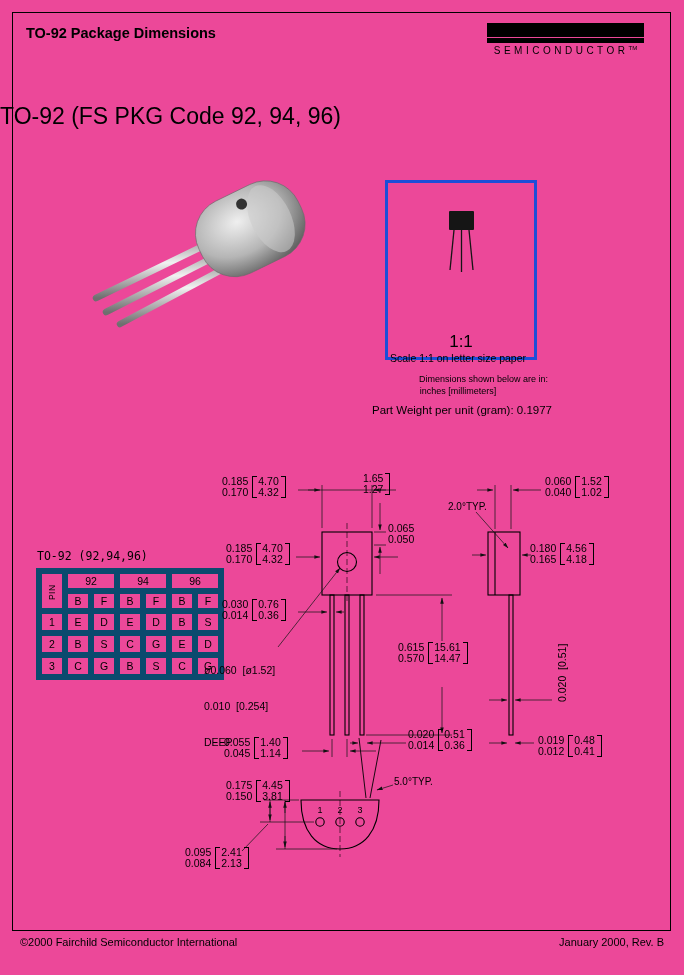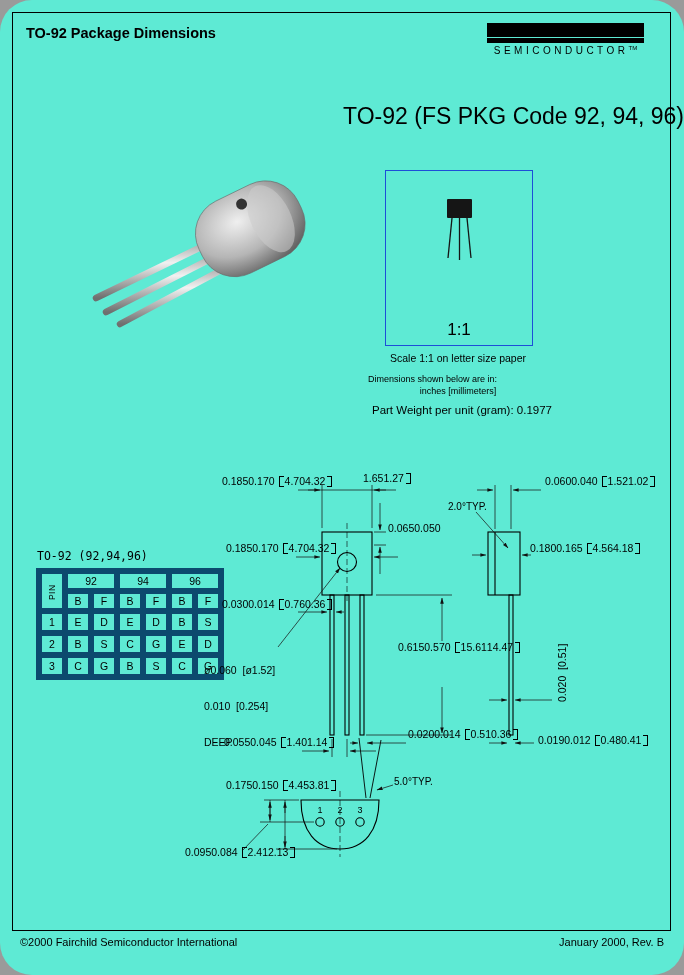--- a/index.html
+++ b/index.html
@@ -1,54 +1,54 @@
 <!DOCTYPE html>
 <html><head>
 <meta charset="utf-8">
 <style>
   html,body{margin:0;padding:0;background:#9a9a9a;}
-  .page{position:relative;width:684px;height:975px;background:#5eead4;
-        font-family:"Liberation Sans",sans-serif;color:#000;overflow:hidden;border-radius:32px;}
+  .page{position:relative;width:684px;height:975px;background:#ec4899;
+        font-family:"Liberation Sans",sans-serif;color:#000;overflow:hidden;}
   .border-box{position:absolute;left:12px;top:12px;width:657px;height:917px;border:1.5px solid #000;}
 
   .header-title{position:absolute;left:26px;top:25px;font-size:14.5px;font-weight:bold;}
 
   .logo{position:absolute;left:487px;top:23px;width:157px;}
   .logo .bar-top{height:14px;background:#000;}
   .logo .name{font-family:"Liberation Serif",serif;font-weight:bold;font-size:21px;line-height:21px;
               letter-spacing:3px;text-align:center;margin-top:1px;}
   .logo .bar-mid{height:5px;background:#000;margin-top:1px;}
   .logo .sub{font-size:10px;letter-spacing:3.5px;text-align:center;margin-top:2px;white-space:nowrap;}
   .logo .tm{font-size:6px;vertical-align:super;letter-spacing:0;}
 
-  .doc-title{position:absolute;left:0;top:103px;width:100%;text-align:right;font-size:23px;}
+  .doc-title{position:absolute;left:0;top:103px;width:100%;text-align:left;font-size:23px;}
 
   .photo{position:absolute;left:78px;top:176px;}
 
-  .scalebox{position:absolute;left:385px;top:170px;width:146px;height:174px;border:1px solid #1d4ed8;}
+  .scalebox{position:absolute;left:385px;top:180px;width:146px;height:174px;border:3px solid #1d4ed8;}
   .scale-label{position:absolute;left:0;bottom:5px;width:100%;text-align:center;font-size:17px;}
 
   .note1{position:absolute;left:368px;top:352px;width:180px;text-align:center;font-size:10.5px;}
-  .note2{position:absolute;left:368px;top:374px;width:180px;text-align:left;font-size:9px;}
+  .note2{position:absolute;left:368px;top:374px;width:180px;text-align:right;font-size:9px;}
   .note3{position:absolute;left:368px;top:386px;width:180px;text-align:center;font-size:9px;}
   .weight{position:absolute;left:330px;top:404px;width:264px;text-align:center;font-size:11.5px;}
 
   .table-caption{position:absolute;left:37px;top:549px;font-family:"DejaVu Sans Mono",monospace;font-size:11.5px;}
   .pintable{position:absolute;left:36px;top:568px;border-collapse:collapse;}
   .pintable th,.pintable td{border:6px solid #0c4a6e;font-size:10.5px;font-weight:normal;
        text-align:center;padding:0;height:14px;min-width:20px;line-height:1;}
   .pintable td.r{height:16px;}
   .pintable .pin-h{min-width:15px;width:15px;}
   .vert{display:inline-block;transform:rotate(-90deg);font-size:8.5px;letter-spacing:0.5px;}
 
   .drawing{position:absolute;left:180px;top:455px;}
 
   .dim{position:absolute;display:flex;align-items:stretch;
        font-size:10.5px;line-height:11px;white-space:nowrap;color:#000;}
-  .dim .col{display:flex;flex-direction:row;text-align:right;}
+  .dim .col{display:flex;flex-direction:column;text-align:right;}
   .brk{width:4px;}
   .brk.l{border:1px solid #000;border-right:none;margin-left:4px;}
   .brk.r{border:1px solid #000;border-left:none;margin-left:1px;}
   .dim .col.mm{margin-left:1px;margin-right:1px;}
   .dtext{position:absolute;font-size:10.5px;line-height:12px;white-space:pre;color:#000;}
   .rot{transform:rotate(-90deg);transform-origin:0 0;}
 
   .footer-left{position:absolute;left:20px;top:936px;font-size:11px;}
   .footer-right{position:absolute;right:20px;top:936px;font-size:11px;}
 </style>

